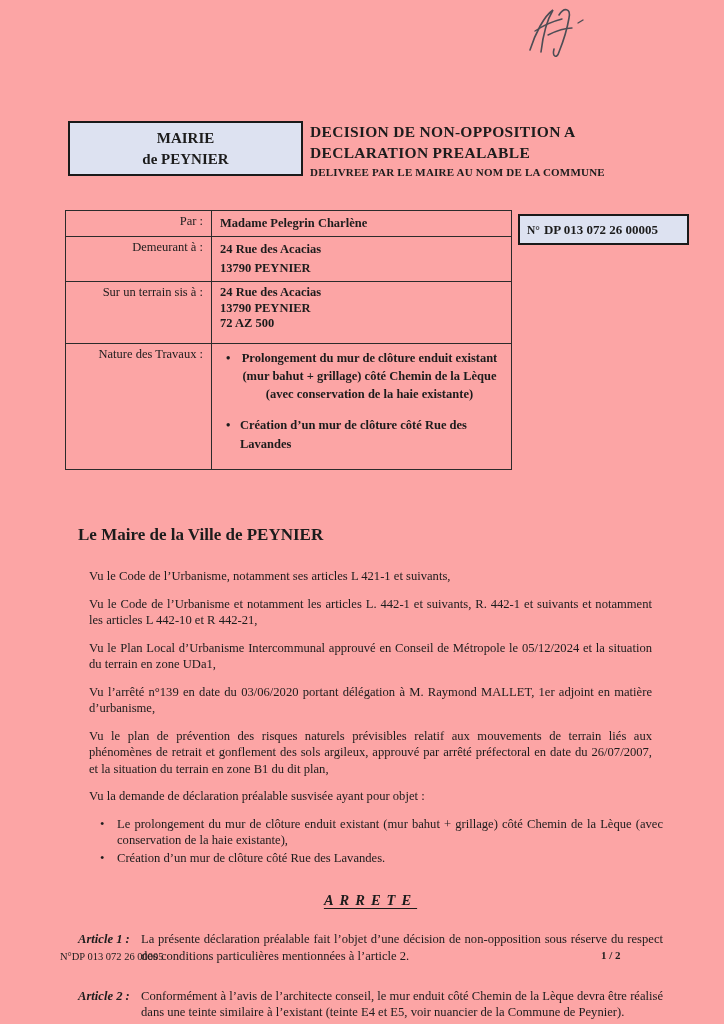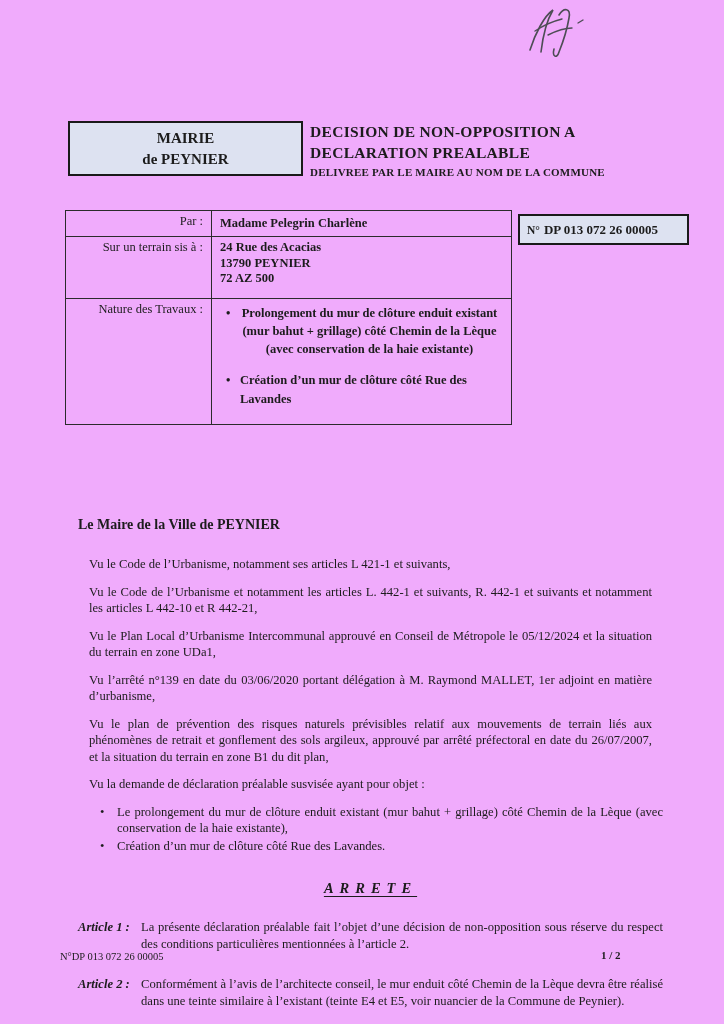--- a/index.html
+++ b/index.html
@@ -4,21 +4,21 @@
 <style>
   html, body { margin: 0; padding: 0; }
   body {
     width: 724px; height: 1024px;
     background: #ffffff;
     position: relative;
     font-family: "Liberation Serif", serif;
     color: #1c1c1c;
     overflow: hidden;
   }
-  .page { position: absolute; inset: 0; background: #f0abfc; }
+  .page { position: absolute; inset: 0; background: #fca5a5; }
 
   
   .paraph { position: absolute; left: 520px; top: 4px; width: 78px; height: 60px; }
 
   
   .mairie-box {
     position: absolute; left: 68px; top: 121px; width: 231px; height: 51px;
     background: #dde2f1; border: 2px solid #1a1a1a;
     display: flex; flex-direction: column; justify-content: center;
     text-align: center; font-weight: bold; font-size: 15px; line-height: 1.4;
@@ -56,21 +56,21 @@
   .val-tight { line-height: 1.25; }
   .gap-above { }
 
   ul.nature-list { margin: 2px 0 0 0; padding: 0; list-style: none; }
   li.nature-item { position: relative; padding-left: 20px; line-height: 1.45; margin-bottom: 13px; }
   li.nature-item::before { content: "\2022"; position: absolute; left: 6px; font-weight: bold; }
   li.nature-center { text-align: center; padding-right: 4px; }
 
   
   .body-text { position: absolute; left: 78px; top: 516px; width: 585px; font-size: 12.6px; line-height: 1.31; }
-  .maire-heading { font-weight: bold; font-size: 14px; margin: 0 0 22px 0; }
+  .maire-heading { font-weight: bold; font-size: 17px; margin: 8px 0 22px 0; }
   .body-text p.vu { margin: 11px; text-align: justify; }
   ul.object-list { margin: 6px 0 0 0; padding: 0; list-style: none; }
   li.object-item { position: relative; padding-left: 39px; text-align: justify; margin-bottom: 1px; }
   li.object-item::before { content: "\2022"; position: absolute; left: 22px; }
   .arrete {
     text-align: center; font-weight: bold; font-style: italic;
     font-size: 14.5px; letter-spacing: 6px;
     margin: 25px 0 0 0;
   }
   .arrete span { text-decoration: underline; text-underline-offset: 3px; }
@@ -112,20 +112,27 @@
   </div>
 
   <table class="request-table">
     <tbody>
     <tr class="r-par">
       <td class="lbl">Par :</td>
       <td class="val">
         <div class="val-line">Madame Pelegrin Charlène</div>
       </td>
     </tr>
+    <tr class="r-dem">
+      <td class="lbl">Demeurant à :</td>
+      <td class="val">
+        <div class="val-line">24 Rue des Acacias</div>
+        <div class="val-line">13790 PEYNIER</div>
+      </td>
+    </tr>
     <tr class="r-ter">
       <td class="lbl">Sur un terrain sis à :</td>
       <td class="val">
         <div class="val-tight">24 Rue des Acacias</div>
         <div class="val-tight">13790 PEYNIER</div>
         <div class="val-tight gap-above">72 AZ 500</div>
       </td>
     </tr>
     <tr class="r-nat">
       <td class="lbl">Nature des Travaux :</td>

